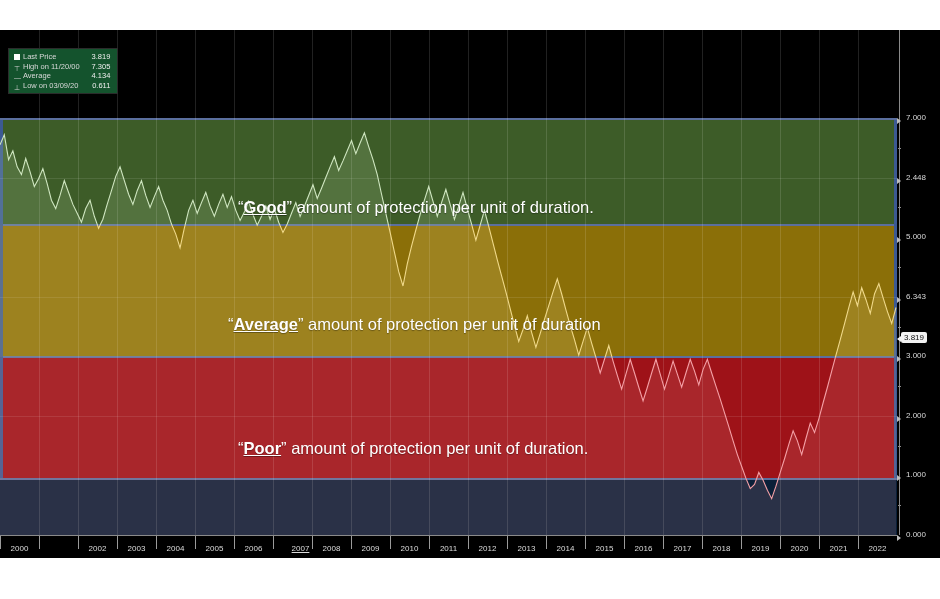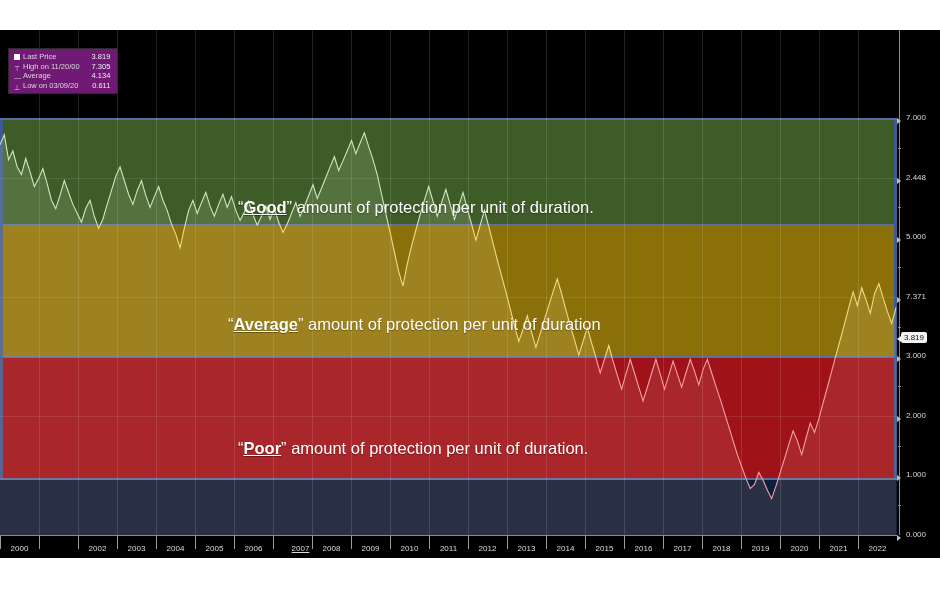--- a/index.html
+++ b/index.html
@@ -40,21 +40,21 @@
   
   .vgrid{position:absolute;top:0;width:1px;height:505px;background:rgba(255,255,255,.13);}
   .hgrid{position:absolute;left:0;width:897px;height:1px;background:rgba(255,255,255,.10);}
 
   
   #series{position:absolute;left:0;top:0;width:897px;height:505px;}
 
   
   #legend{
     position:absolute;left:8px;top:18px;
-    background:#701a75;border:1px solid #2b2b2b;
+    background:#14532d;border:1px solid #2b2b2b;
     padding:3px 5px 3px 3px;
     font-size:7.5px;color:#d8d8d8;
     line-height:9.6px;
     z-index:14;
   }
   #legend table{border-collapse:collapse;}
   #legend td{padding:0 2px;font-size:7.5px;white-space:nowrap;color:#d9d9d9;}
   #legend td.val{text-align:right;padding-left:10px;color:#efefef;}
   .mk{display:inline-block;width:6px;height:6px;vertical-align:middle;margin-right:3px;}
   .mk-sq{background:#ffffff;}
@@ -222,21 +222,21 @@
     <div id="yaxisline"></div>
     <div id="yaxis">
         <div class="ytick" style="top: 500px;">0.000</div>
         <div class="yminor" style="top: 475px;"></div>
         <div class="ytick" style="top: 440.429px;">1.000</div>
         <div class="yminor" style="top: 416px;"></div>
         <div class="ytick" style="top: 380.857px;">2.000</div>
         <div class="yminor" style="top: 356px;"></div>
         <div class="ytick" style="top: 321.286px;">3.000</div>
         <div class="yminor" style="top: 297px;"></div>
-        <div class="ytick" style="top: 261.714px;">7.371</div>
+        <div class="ytick" style="top: 261.714px;">6.343</div>
         <div class="yminor" style="top: 237px;"></div>
         <div class="ytick" style="top: 202.143px;">5.000</div>
         <div class="yminor" style="top: 177px;"></div>
         <div class="ytick" style="top: 142.571px;">2.448</div>
         <div class="yminor" style="top: 118px;"></div>
         <div class="ytick" style="top: 83px;">7.000</div>
       </div>
     <div id="lastbox" style="top: 302.497px;">3.819</div>
 
     <div id="xaxis">

